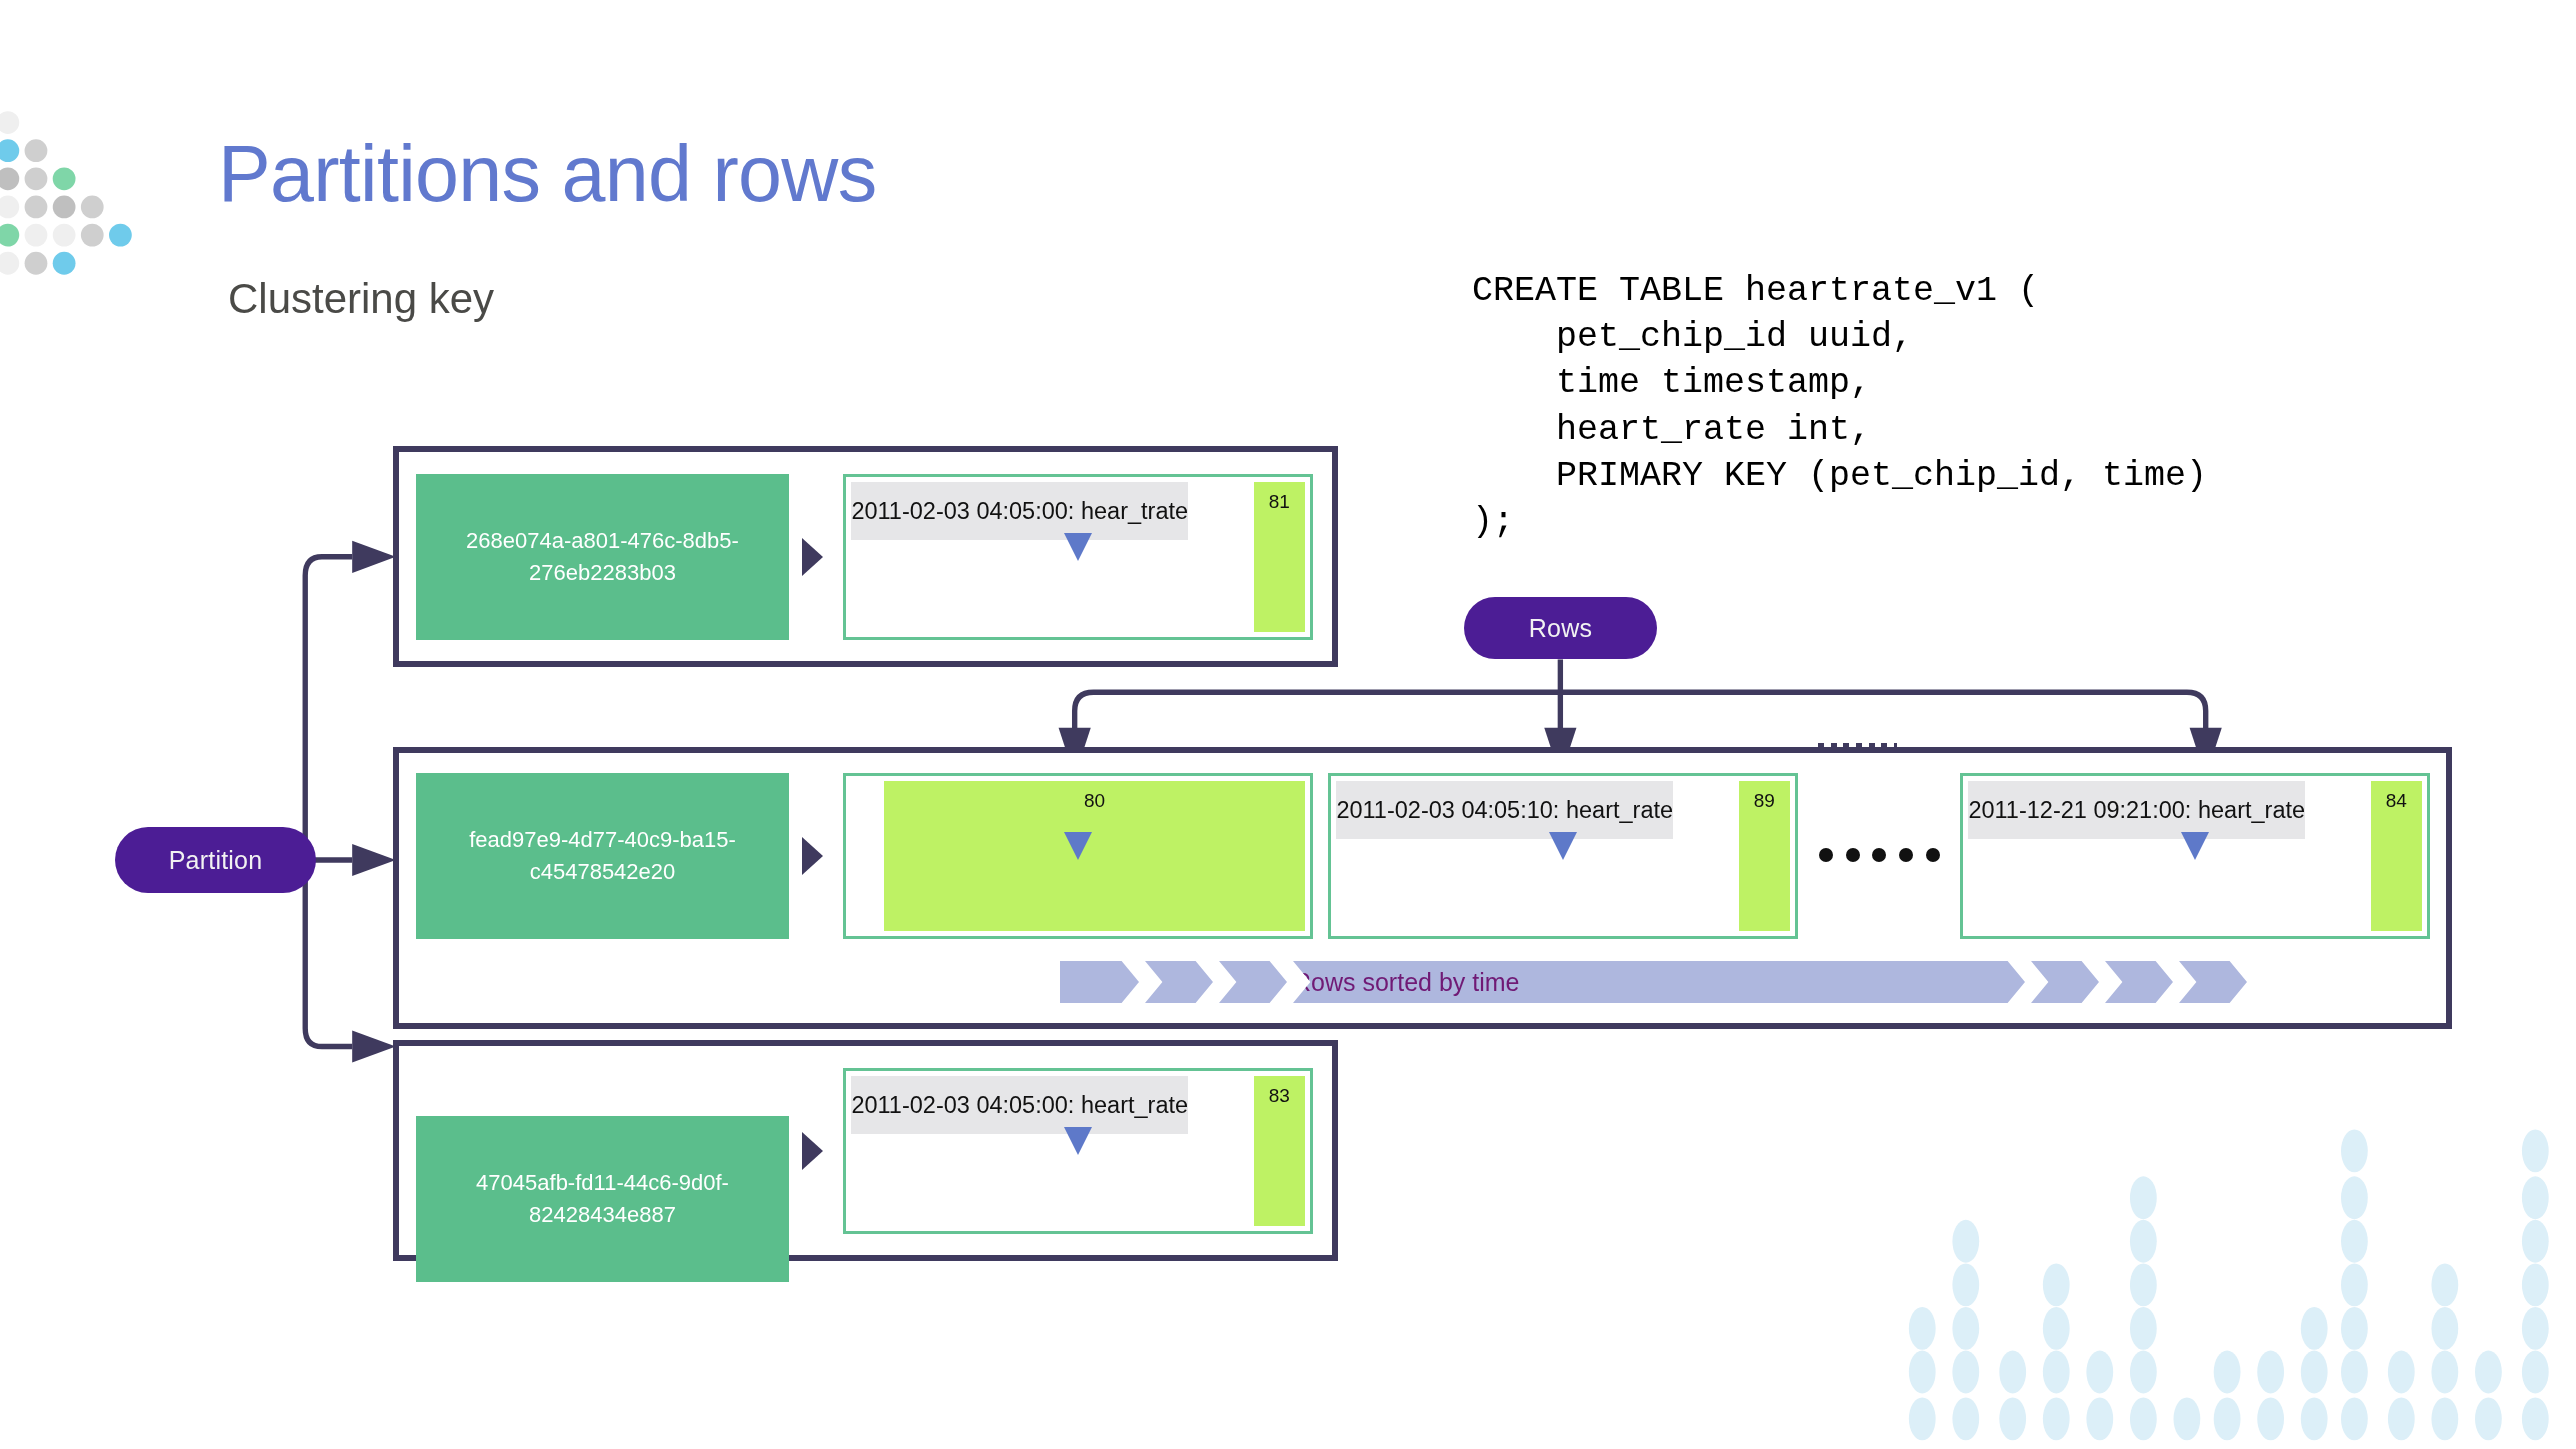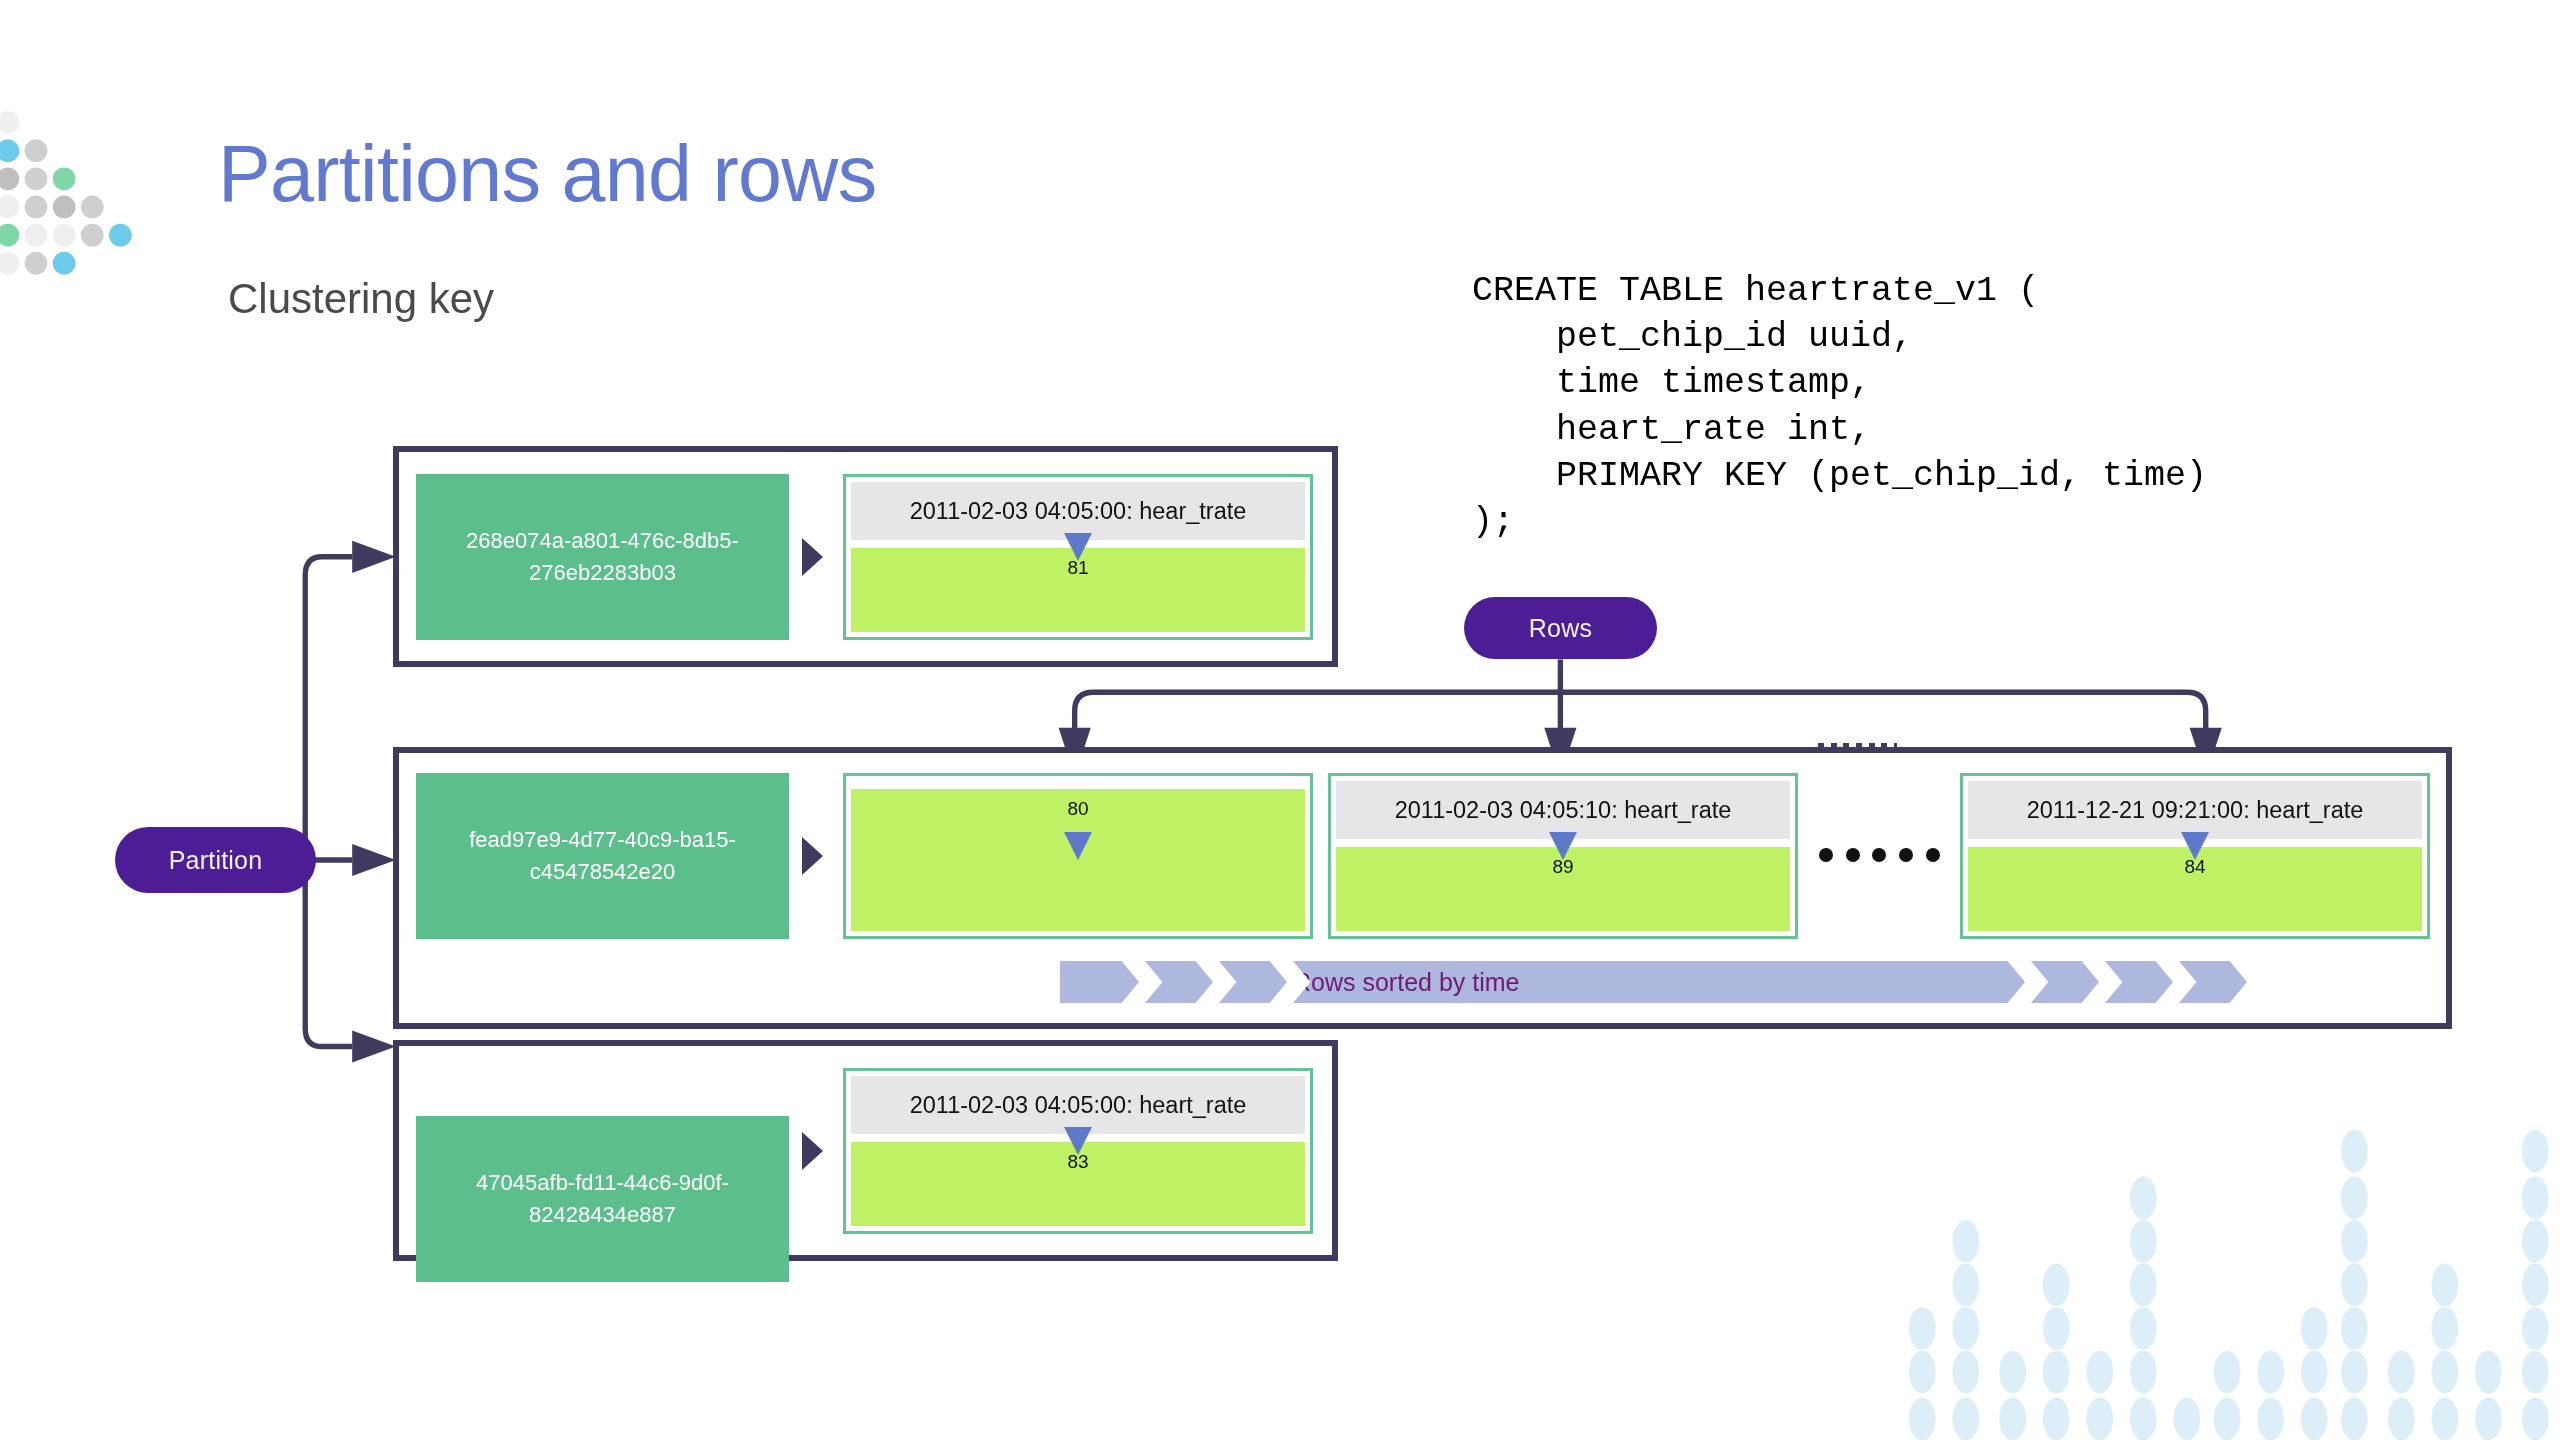--- a/index.html
+++ b/index.html
@@ -126,21 +126,21 @@
   }
 
   
   .cell {
     position: absolute;
     border: 3.4px solid #64C394;
     background: #ffffff;
     box-sizing: border-box;
     padding: 5.4px;
     display: flex;
-    flex-direction: column;
+    gap: 33px;
   }
   .cell-head {
     background: #E6E6E8;
     height: 58px;
     display: flex;
     align-items: center;
     justify-content: center;
     font-size: 23.5px;
     color: #111111;
     white-space: nowrap;

